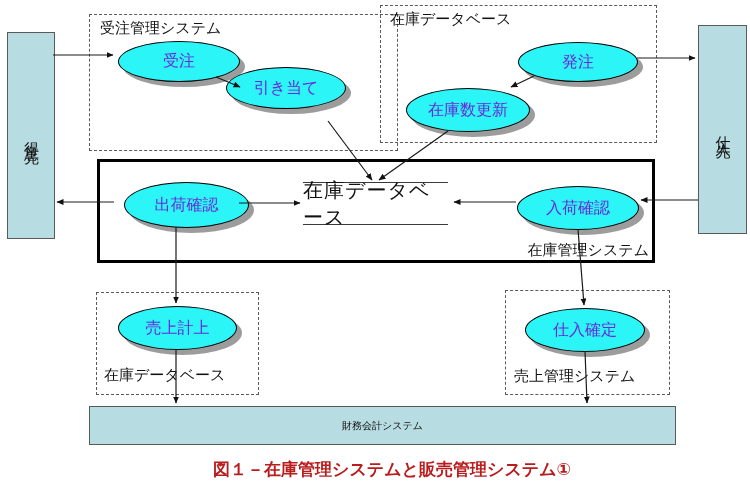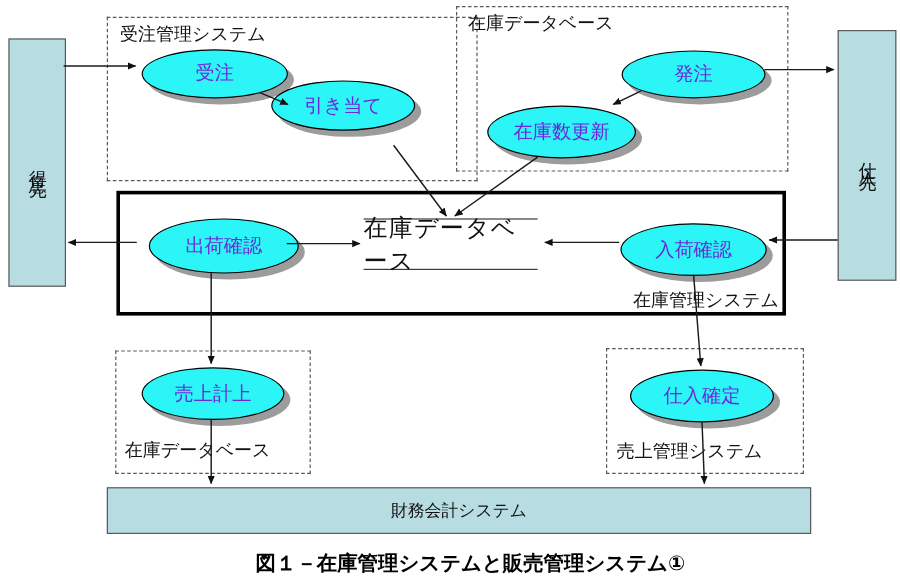--- a/index.html
+++ b/index.html
@@ -18,35 +18,35 @@
   }
   .entity{
     position:absolute;background:var(--entity-fill,#b7dce1);border:1px solid var(--line-gray,#5a5a5a);
     display:flex;align-items:center;justify-content:center;z-index:1;
   }
   .vtext{
     writing-mode:vertical-rl;text-orientation:upright;font-size:15px;letter-spacing:4px;color:#111;
   }
   .bar{
     position:absolute;background:var(--entity-fill,#b7dce1);border:1.5px solid var(--line-gray,#5a5a5a);
-    display:flex;align-items:center;justify-content:center;font-size:14px;z-index:1;
+    display:flex;align-items:center;justify-content:center;font-size:10px;z-index:1;
   }
   .datastore{
     position:absolute;border-top:1.5px solid #3a3a3a;border-bottom:1.5px solid #3a3a3a;
     display:flex;align-items:center;justify-content:center;font-size:20px;z-index:1;letter-spacing:1px;
   }
   .ellipse{
     position:absolute;background:var(--process-fill,#2bf5f7);border:1.5px solid #000;border-radius:50%;
     box-shadow:5px 5px 0 var(--shadow,#9c9c9c);
     display:flex;align-items:center;justify-content:center;font-size:16px;z-index:3;color:#6d28d9;white-space:nowrap;
   }
   .arrows{position:absolute;left:0;top:0;z-index:5;pointer-events:none;}
   .caption{
     position:absolute;left:34px;top:458px;width:716px;text-align:center;
-    font-size:17px;font-weight:bold;color:#000000;z-index:1;
+    font-size:17px;font-weight:bold;color:#b91c1c;z-index:1;
   }
 </style>
 </head>
 <body>
 
 <div class="stage">
 
   <div class="dashed-box" style="left:89px;top:14px;width:279px;height:135px;padding-left:28px;">
     <span class="box-label" style="left:10px;top:4px;">受注管理システム</span>
   </div>

